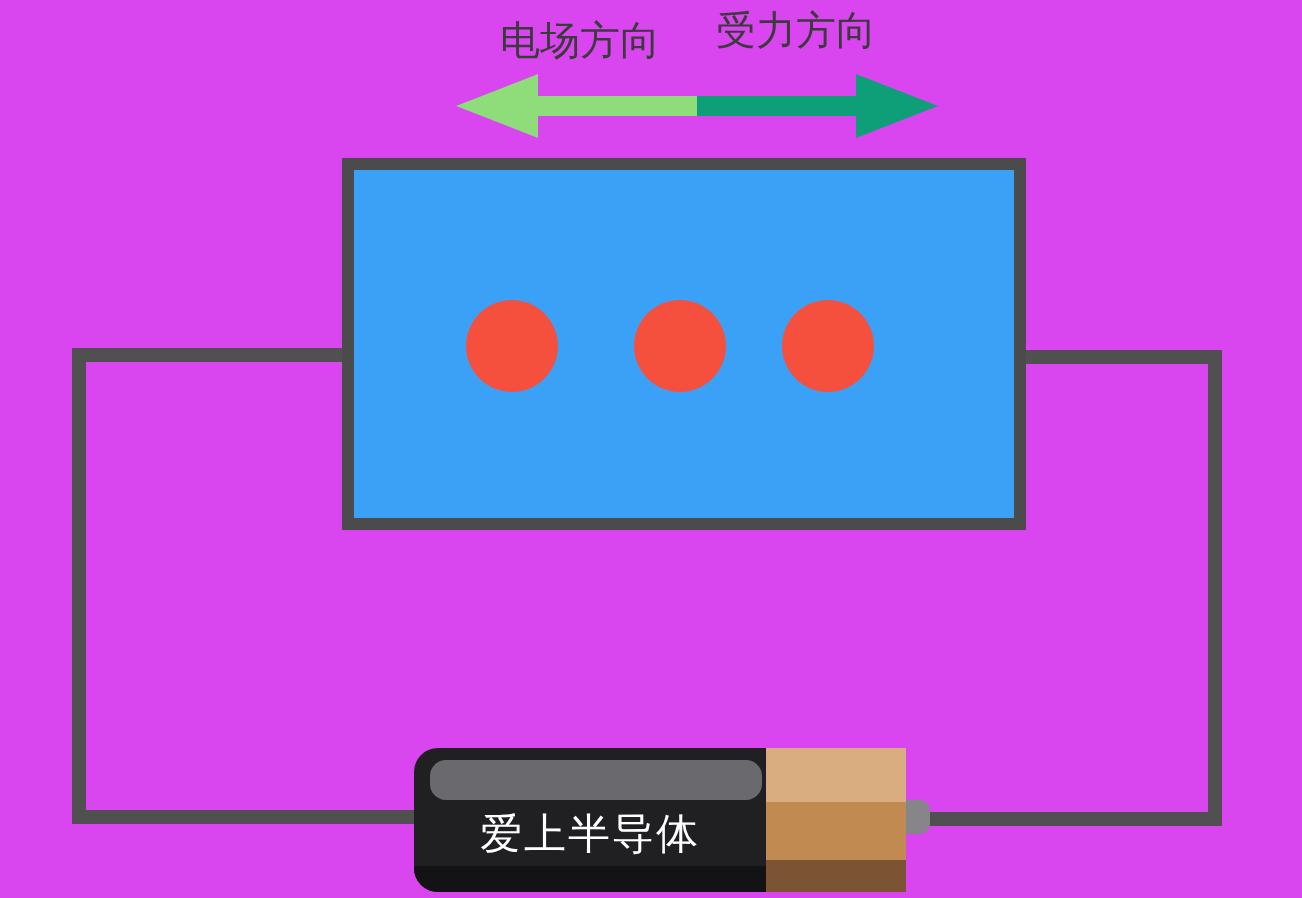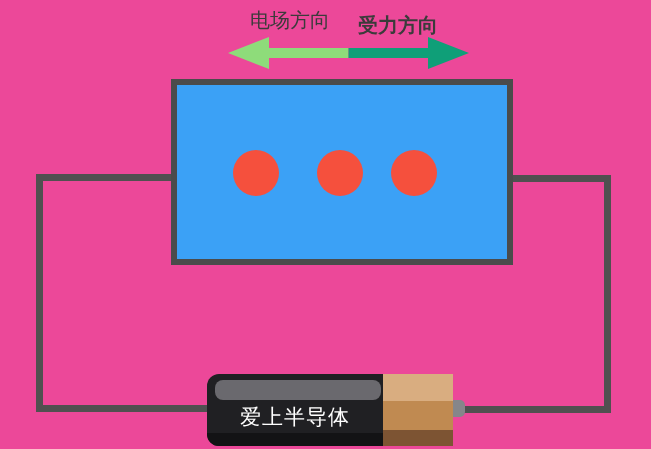--- a/index.html
+++ b/index.html
@@ -5,34 +5,34 @@
   html, body {
     margin: 0;
     padding: 0;
     background: #ffffff;
     font-family: "Liberation Sans", "DejaVu Sans", sans-serif;
   }
   .canvas {
     position: relative;
     width: 651px;
     height: 449px;
-    background: #ec4899;
+    background: #d946ef;
     overflow: hidden;
   }
   .dir-label {
     position: absolute;
     width: 120px;
     text-align: center;
     font-size: 20px;
     font-weight: 500;
     color: #3b3b3b;
     white-space: nowrap;
   }
   .dir-label.field { left: 230px; top: 7px; }
-  .dir-label.force { left: 338px; top: 12px; font-weight: bold; }
+  .dir-label.force { left: 338px; top: 2px; }
 
   .arrow-svg {
     position: absolute;
     left: 228px;
     top: 37px;
     width: 241px;
     height: 32px;
   }
 
   .wire {

